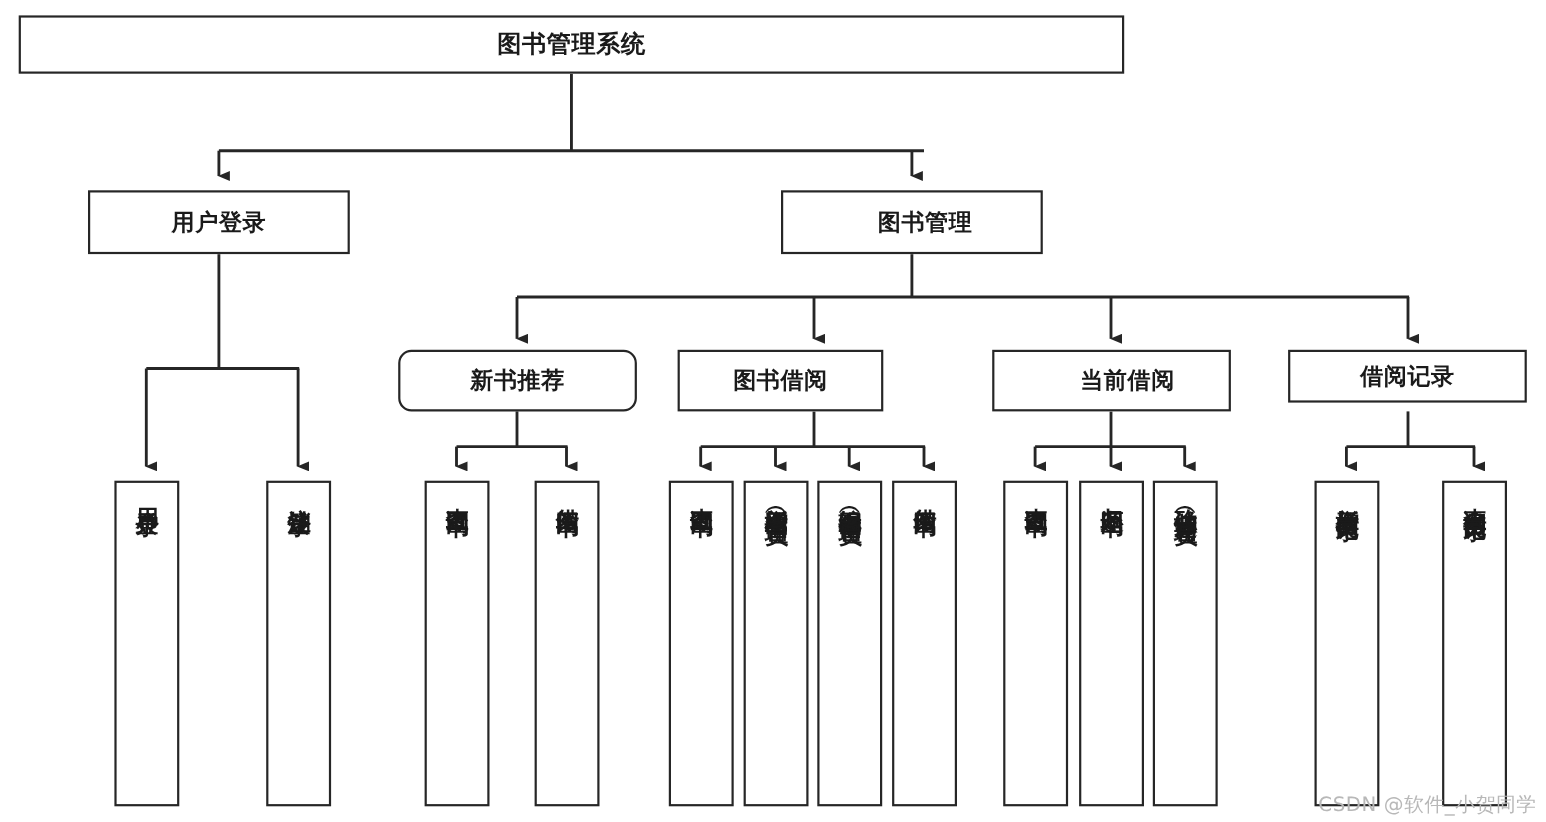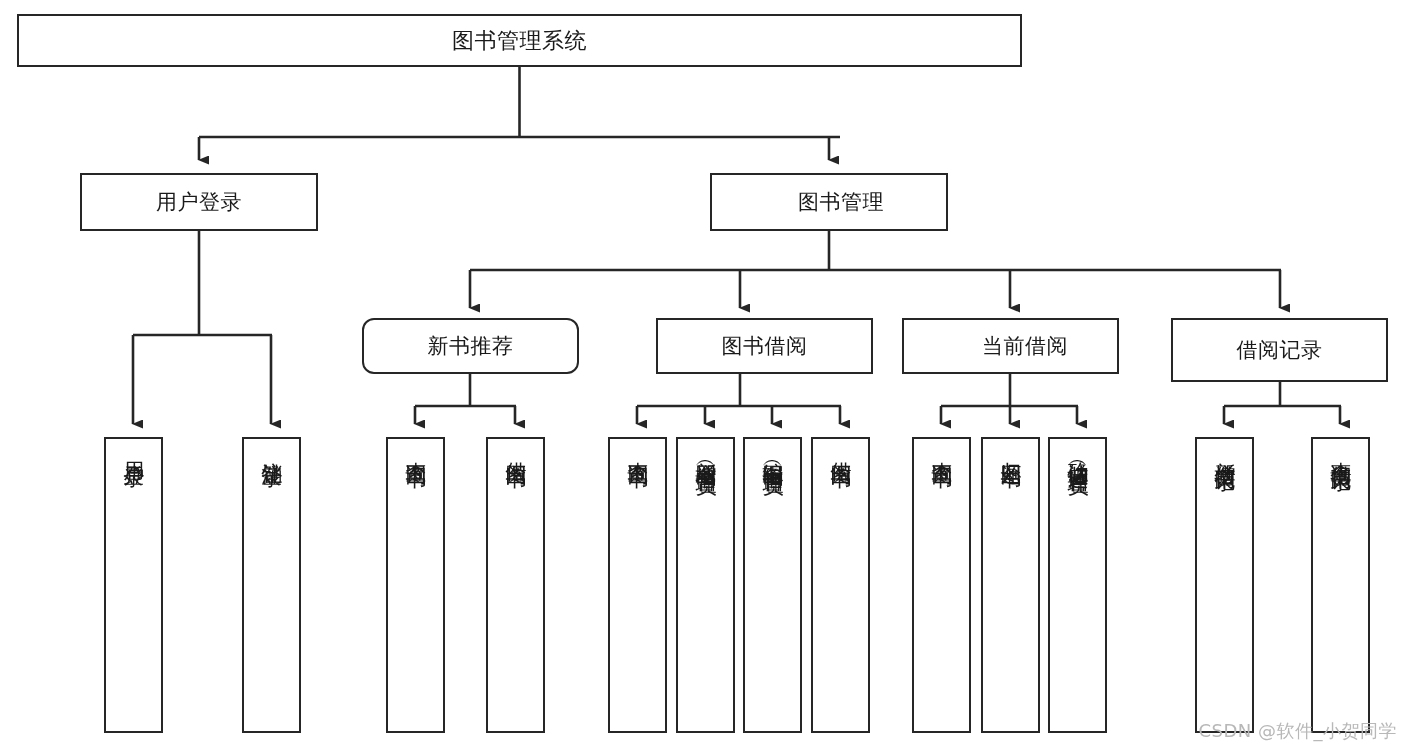--- a/index.html
+++ b/index.html
@@ -34,20 +34,21 @@
     display: flex;
     align-items: center;
     justify-content: center;
     color: #1a1a1a;
   }
   .node-label {
     display: block;
     text-align: left;
     line-height: 1.18;
     white-space: pre;
+    font-weight: bold;
   }
   .horiz-node .node-label {
     writing-mode: horizontal-tb;
     font-size: 21px;
     letter-spacing: 0.5px;
   }
   .root-node .node-label {
     font-size: 22px;
   }
   .leaf-node {
@@ -137,29 +138,29 @@
   </div>
 
   <div class="node-box horiz-node" style="left:710px; top:173px; width:238px; height:58px;padding-left:24px;">
     <span class="node-label">图书管理</span>
   </div>
 
   <div class="node-box horiz-node" style="left:362px; top:318px; width:217px; height:56px;border-radius:12px;">
     <span class="node-label">新书推荐</span>
   </div>
 
-  <div class="node-box horiz-node" style="left:656px; top:318px; width:217px; height:56px;">
+  <div class="node-box horiz-node" style="left:616px; top:318px; width:187px; height:56px;">
     <span class="node-label">图书借阅</span>
   </div>
 
   <div class="node-box horiz-node" style="left:902px; top:318px; width:217px; height:56px;padding-left:29px;">
     <span class="node-label">当前借阅</span>
   </div>
 
-  <div class="node-box horiz-node" style="left:1171px; top:318px; width:217px; height:64px;">
+  <div class="node-box horiz-node" style="left:1171px; top:318px; width:217px; height:48px;">
     <span class="node-label">借阅记录</span>
   </div>
 
   <div class="node-box leaf-node" style="left:104px; top:437px; width:59px; height:296px;">
     <span class="node-label">用户登录</span>
   </div>
 
   <div class="node-box leaf-node" style="left:242px; top:437px; width:59px; height:296px;">
     <span class="node-label">注销登录</span>
   </div>

